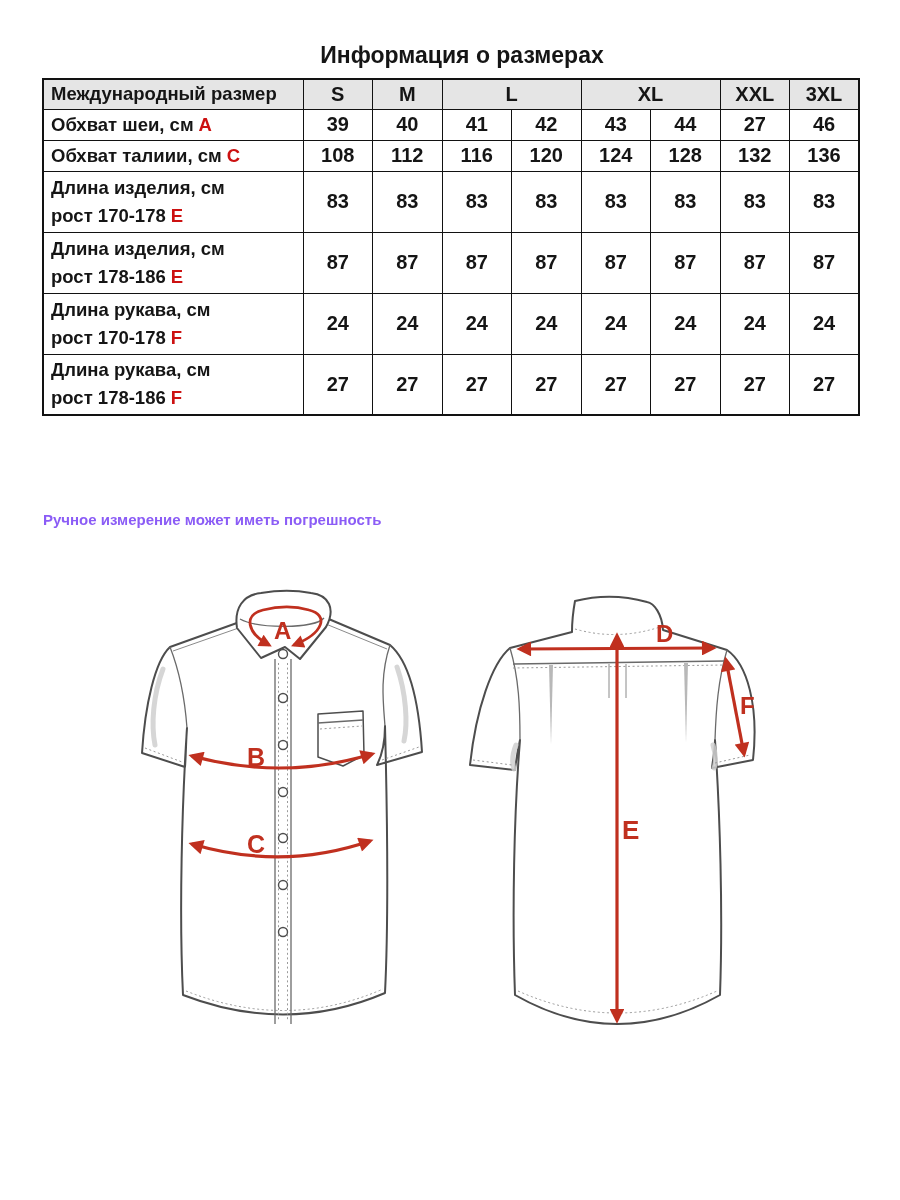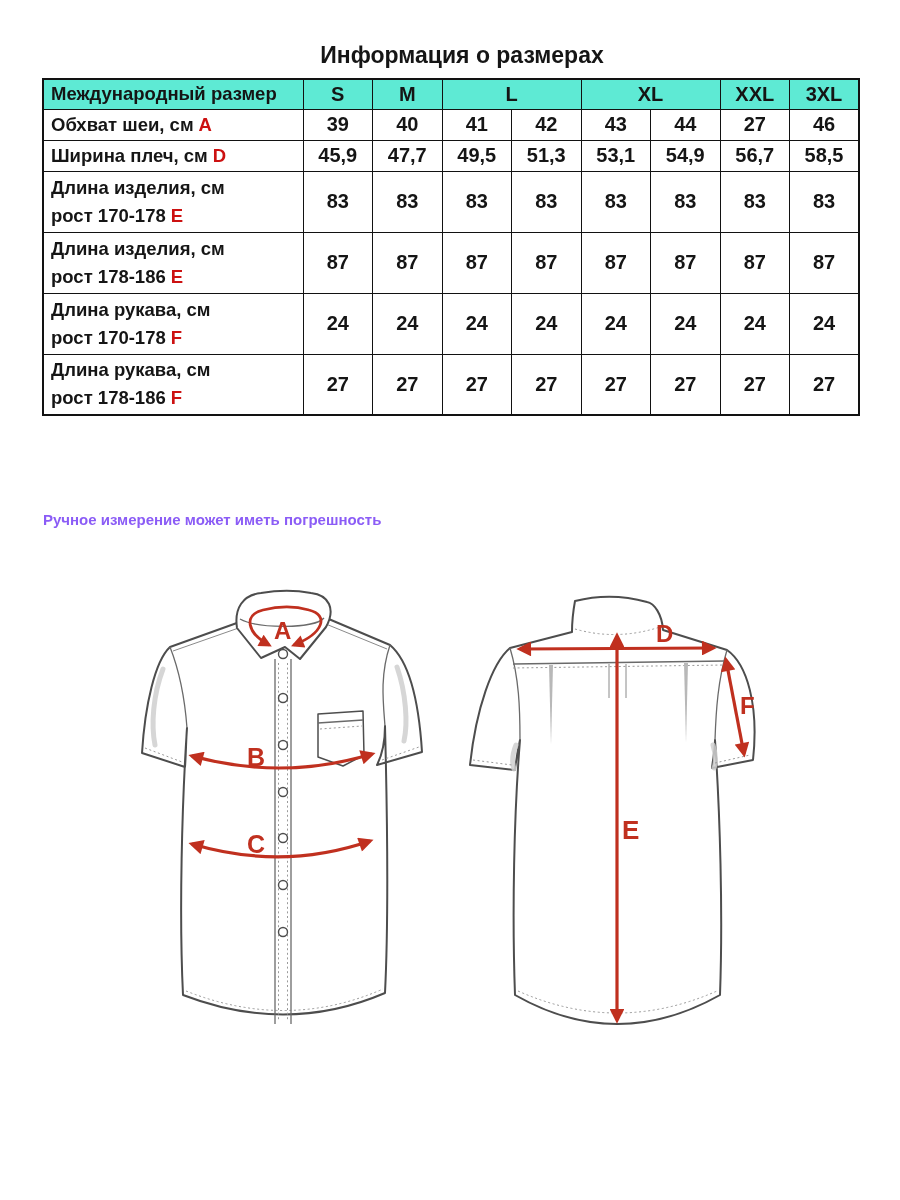--- a/index.html
+++ b/index.html
@@ -12,21 +12,21 @@
     text-align:center; font-size:23px; font-weight:bold; color:#151515;
   }
   table.size-table {
     position:absolute; left:42px; top:78px; width:816px;
     border-collapse:collapse; table-layout:fixed;
     border:2.5px solid #121212;
   }
   .size-table td { border:1.7px solid #121212; overflow:hidden; vertical-align:middle; }
   .size-table td.lbl { font-size:18.5px; font-weight:bold; text-align:left; padding:0 3px 0 7px; line-height:28px; }
   .size-table td.val { font-size:20px; font-weight:bold; text-align:center; padding:0; }
-  tr.hdr td { background:#5eead4; }
+  tr.hdr td { background:#e5e5e5; }
   .red { color:#cc1111; margin-left:5px; }
   tr.h30 { height:30px; } tr.h31 { height:31px; } tr.h61 { height:61px;margin-top:12px; }
   .note { position:absolute; left:43px; top:511px; font-size:15px; font-weight:bold; color:#8b5cf6; }
   svg.shirt { position:absolute; }
   svg.shirt text { font-family:"Liberation Sans", sans-serif; font-weight:bold; fill:#c0301f; }
   .outline-main { fill:#ffffff; stroke:#4d4d4d; stroke-width:2; stroke-linejoin:round; }
   .seam  { fill:none; stroke:#6a6a6a; stroke-width:1.3; }
   .seam2 { fill:none; stroke:#8a8a8a; stroke-width:1; }
   .stitch { fill:none; stroke:#9a9a9a; stroke-width:1; stroke-dasharray:2,2.6; }
   .shade { fill:none; stroke:#cfcfcf; stroke-width:5; stroke-linecap:round; opacity:.85; }
@@ -66,29 +66,29 @@
       <td class="val">39</td>
       <td class="val">40</td>
       <td class="val">41</td>
       <td class="val">42</td>
       <td class="val">43</td>
       <td class="val">44</td>
       <td class="val">27</td>
       <td class="val">46</td>
     </tr>
     <tr class="h31">
-      <td class="lbl"><span>Ширина плеч, см</span><span class="red">D</span></td>
-      <td class="val">45,9</td>
-      <td class="val">47,7</td>
-      <td class="val">49,5</td>
-      <td class="val">51,3</td>
-      <td class="val">53,1</td>
-      <td class="val">54,9</td>
-      <td class="val">56,7</td>
-      <td class="val">58,5</td>
+      <td class="lbl"><span>Обхват талиии, см</span><span class="red">C</span></td>
+      <td class="val">108</td>
+      <td class="val">112</td>
+      <td class="val">116</td>
+      <td class="val">120</td>
+      <td class="val">124</td>
+      <td class="val">128</td>
+      <td class="val">132</td>
+      <td class="val">136</td>
     </tr>
     <tr class="h61">
       <td class="lbl"><span>Длина изделия, см</span><br><span>рост 170-178</span><span class="red">E</span></td>
       <td class="val">83</td>
       <td class="val">83</td>
       <td class="val">83</td>
       <td class="val">83</td>
       <td class="val">83</td>
       <td class="val">83</td>
       <td class="val">83</td>

